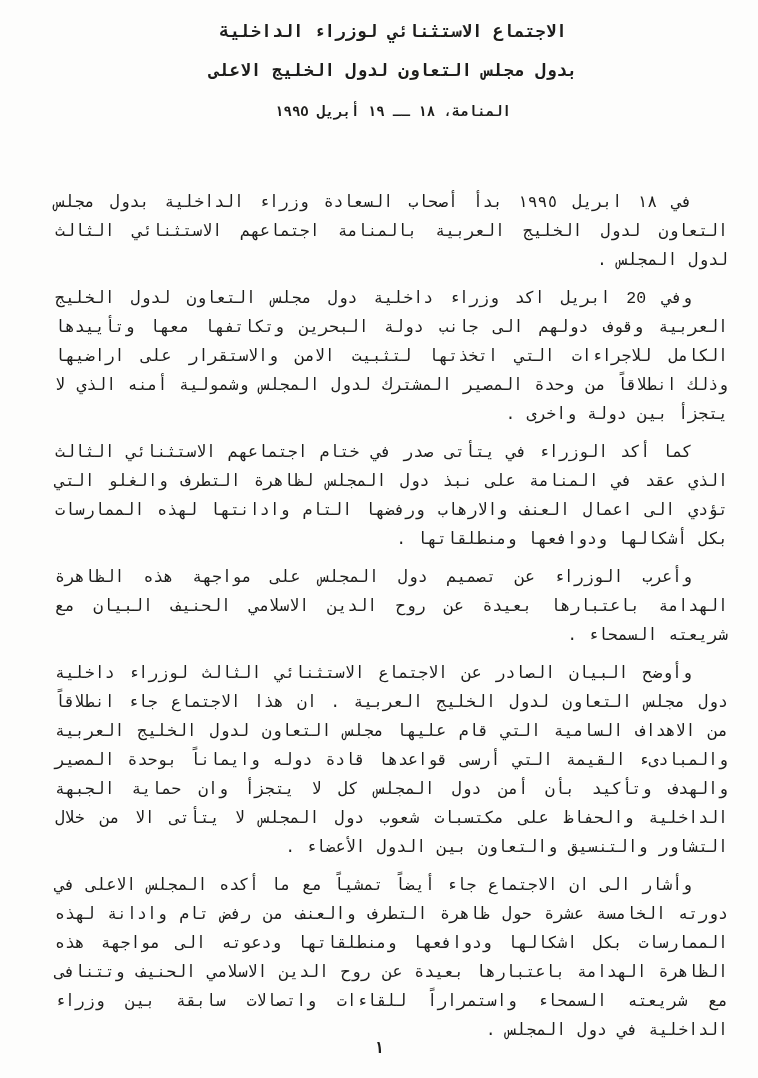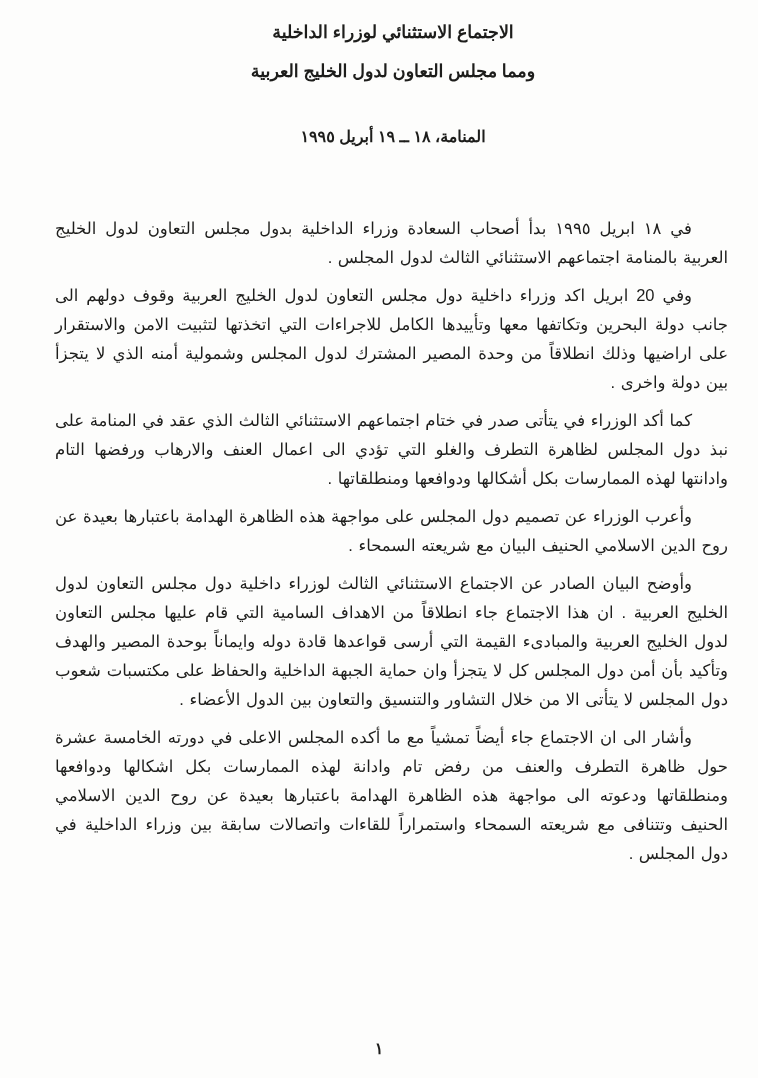--- a/index.html
+++ b/index.html
@@ -7,41 +7,41 @@
     padding: 0;
     background: #ffffff;
   }
   .page {
     position: relative;
     width: 758px;
     height: 1078px;
     margin: 0 auto;
     background: #fdfdfc;
     color: #1d1d1b;
-    font-family: Liberation Sans, sans-serif;
+    font-family: Liberation Mono, monospace;
     direction: rtl;
     overflow: hidden;
     box-sizing: border-box;
     padding-left: 28px;
   }
   .doc-header {
     padding-top: 20px;
     text-align: center;
     font-weight: bold;
   }
   .title-line {
     font-size: 17.5px;
     line-height: 24px;
     margin: 0 0 15px 0;
     letter-spacing: 0.2px;
   }
   .dateline {
-    font-size: 16px;
+    font-size: 14px;
     font-weight: bold;
-    margin: 44px 0 0 0;
+    margin: 20px 0 0 0;
   }
   .doc-body {
     margin-top: 68px;
     padding: 0 30px 0 27px;
     text-align: justify;
   }
   .body-para {
     font-size: 16.5px;
     line-height: 29px;
     margin: 8px 0 9px 0;
@@ -60,21 +60,21 @@
     font-weight: bold;
   }
 </style>
 </head>
 <body>
 
 <div class="page">
 
   <header class="doc-header">
     <div class="title-line">الاجتماع الاستثنائي لوزراء الداخلية</div>
-    <div class="title-line">ومما مجلس التعاون لدول الخليج العربية</div>
+    <div class="title-line">بدول مجلس التعاون لدول الخليج الاعلى</div>
     <p class="dateline">المنامة، ١٨ ــ ١٩ أبريل ١٩٩٥</p>
   </header>
 
   <main class="doc-body">
     <p class="body-para">في ١٨ ابريل ١٩٩٥ بدأ أصحاب السعادة وزراء الداخلية بدول مجلس التعاون لدول الخليج العربية بالمنامة اجتماعهم الاستثنائي الثالث لدول المجلس .</p>
     <p class="body-para">وفي 20 ابريل اكد وزراء داخلية دول مجلس التعاون لدول الخليج العربية وقوف دولهم الى جانب دولة البحرين وتكاتفها معها وتأييدها الكامل للاجراءات التي اتخذتها لتثبيت الامن والاستقرار على اراضيها وذلك انطلاقاً من وحدة المصير المشترك لدول المجلس وشمولية أمنه الذي لا يتجزأ بين دولة واخرى .</p>
     <p class="body-para">كما أكد الوزراء في يتأتى صدر في ختام اجتماعهم الاستثنائي الثالث الذي عقد في المنامة على نبذ دول المجلس لظاهرة التطرف والغلو التي تؤدي الى اعمال العنف والارهاب ورفضها التام وادانتها لهذه الممارسات بكل أشكالها ودوافعها ومنطلقاتها .</p>
     <p class="body-para">وأعرب الوزراء عن تصميم دول المجلس على مواجهة هذه الظاهرة الهدامة باعتبارها بعيدة عن روح الدين الاسلامي الحنيف البيان مع شريعته السمحاء .</p>
     <p class="body-para">وأوضح البيان الصادر عن الاجتماع الاستثنائي الثالث لوزراء داخلية دول مجلس التعاون لدول الخليج العربية . ان هذا الاجتماع جاء انطلاقاً من الاهداف السامية التي قام عليها مجلس التعاون لدول الخليج العربية والمبادىء القيمة التي أرسى قواعدها قادة دوله وايماناً بوحدة المصير والهدف وتأكيد بأن أمن دول المجلس كل لا يتجزأ وان حماية الجبهة الداخلية والحفاظ على مكتسبات شعوب دول المجلس لا يتأتى الا من خلال التشاور والتنسيق والتعاون بين الدول الأعضاء .</p>
     <p class="body-para">وأشار الى ان الاجتماع جاء أيضاً تمشياً مع ما أكده المجلس الاعلى في دورته الخامسة عشرة حول ظاهرة التطرف والعنف من رفض تام وادانة لهذه الممارسات بكل اشكالها ودوافعها ومنطلقاتها ودعوته الى مواجهة هذه الظاهرة الهدامة باعتبارها بعيدة عن روح الدين الاسلامي الحنيف وتتنافى مع شريعته السمحاء واستمراراً للقاءات واتصالات سابقة بين وزراء الداخلية في دول المجلس .</p>

